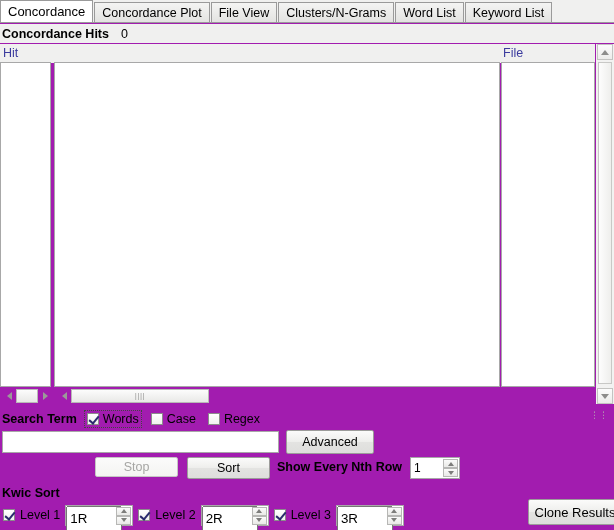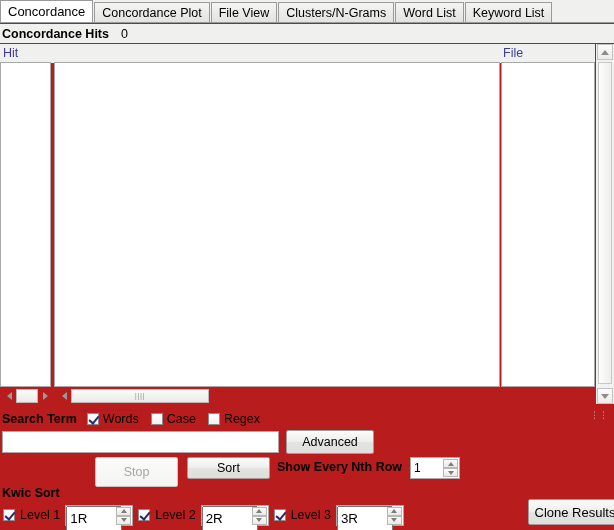--- a/index.html
+++ b/index.html
@@ -14,21 +14,21 @@
     font-family: "Liberation Sans", sans-serif;
     font-size: 12px;
     color: #000;
     overflow: hidden;
     position: relative;
   }
   #app {
     width: 614px;
     height: 530px;
     position: relative;
-    background: #b91c1c;
+    background: #a21caf;
     box-sizing: border-box;
   }
 
   
   .tabbar {
     position: absolute;
     left: 0; top: 0;
     width: 614px;
     height: 23px;
     background: #f0f0ef;
@@ -289,21 +289,21 @@
     width: 88px; height: 24px;
   }
 
   
   .buttons-row {
     position: absolute;
     left: 0; top: 457px;
     width: 614px; height: 24px;
   }
   .btn-start { position:absolute; left:3px;   top:0; width:83px; height:22px; }
-  .btn-stop  { position:absolute; left:95px;  top:0; width:83px; height:30px; }
+  .btn-stop  { position:absolute; left:95px;  top:0; width:83px; height:20px; }
   .btn-sort  { position:absolute; left:187px; top:0; width:83px; height:22px; }
   .nth-label {
     position: absolute;
     left: 277px; top: 3px;
     font-weight: bold;
     font-size: 12.5px;
     white-space: nowrap;
     text-align: center;
   }
   .spin {

